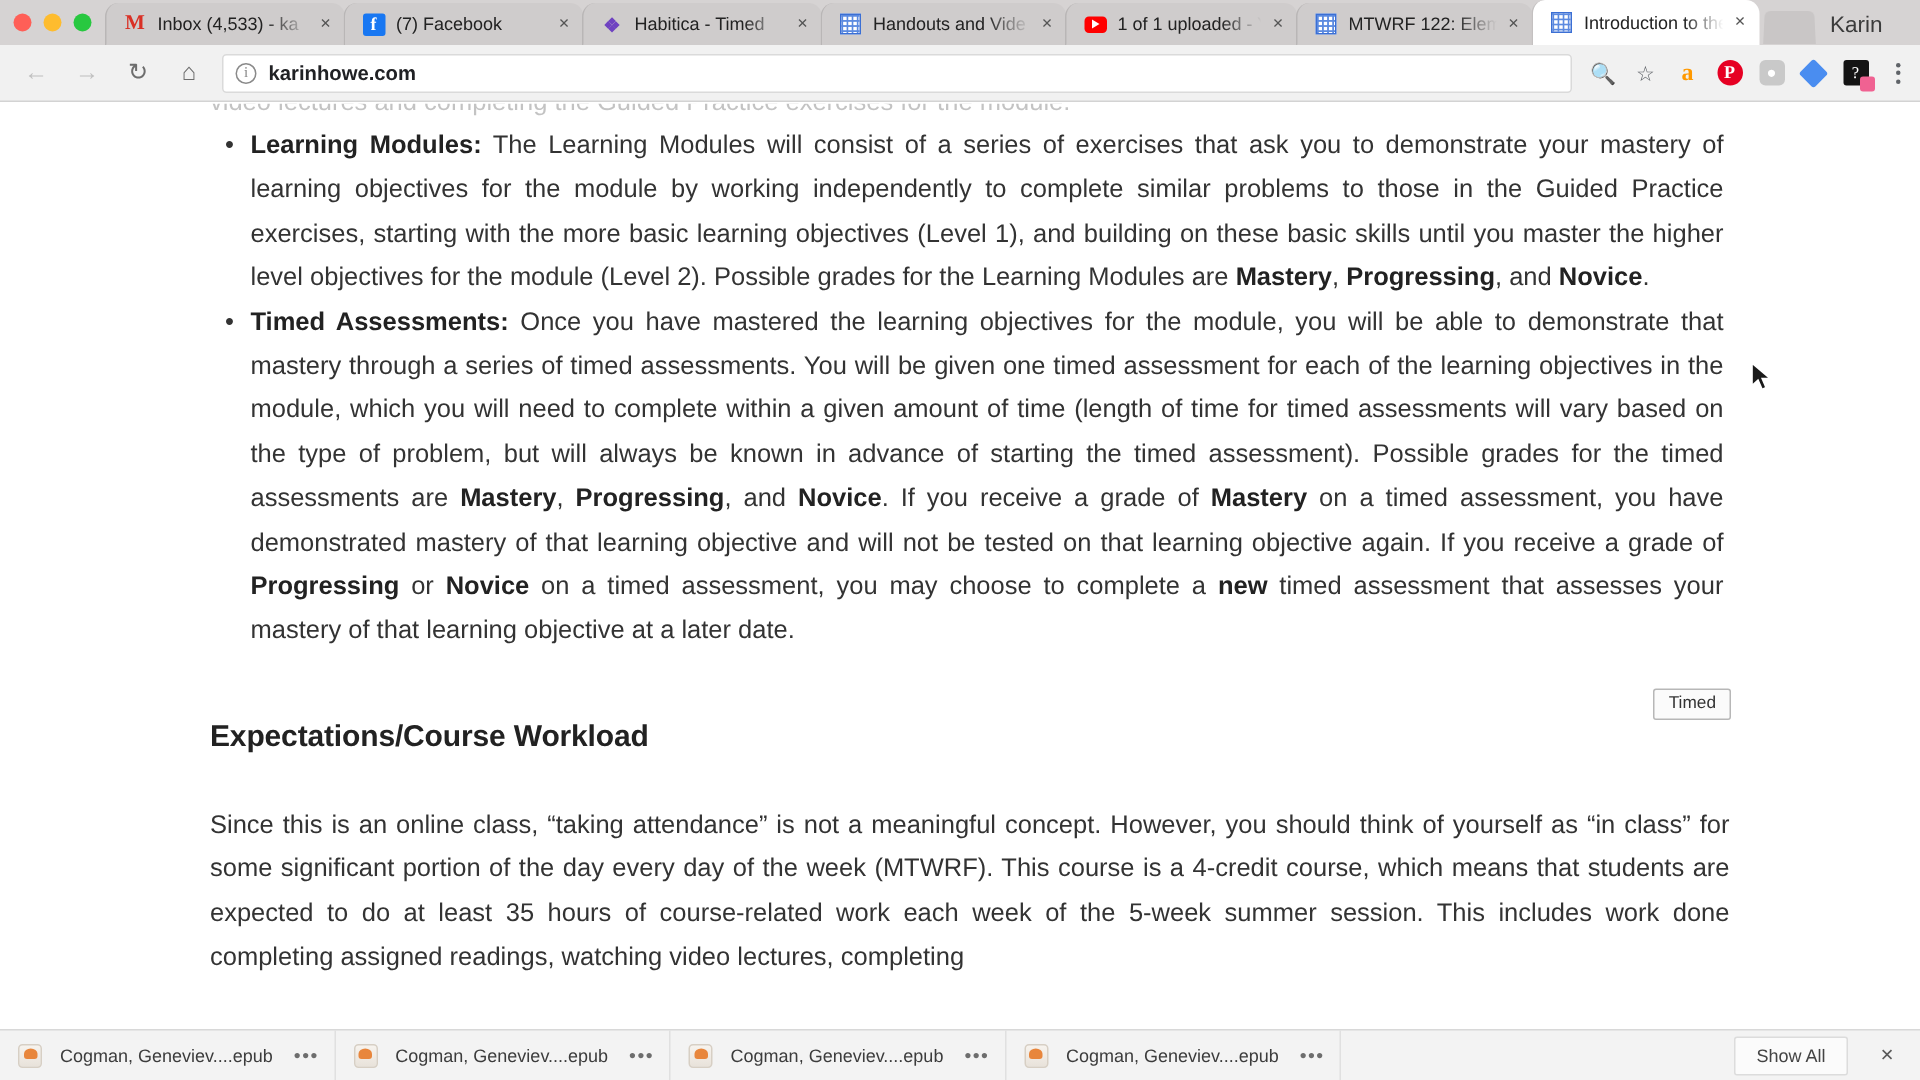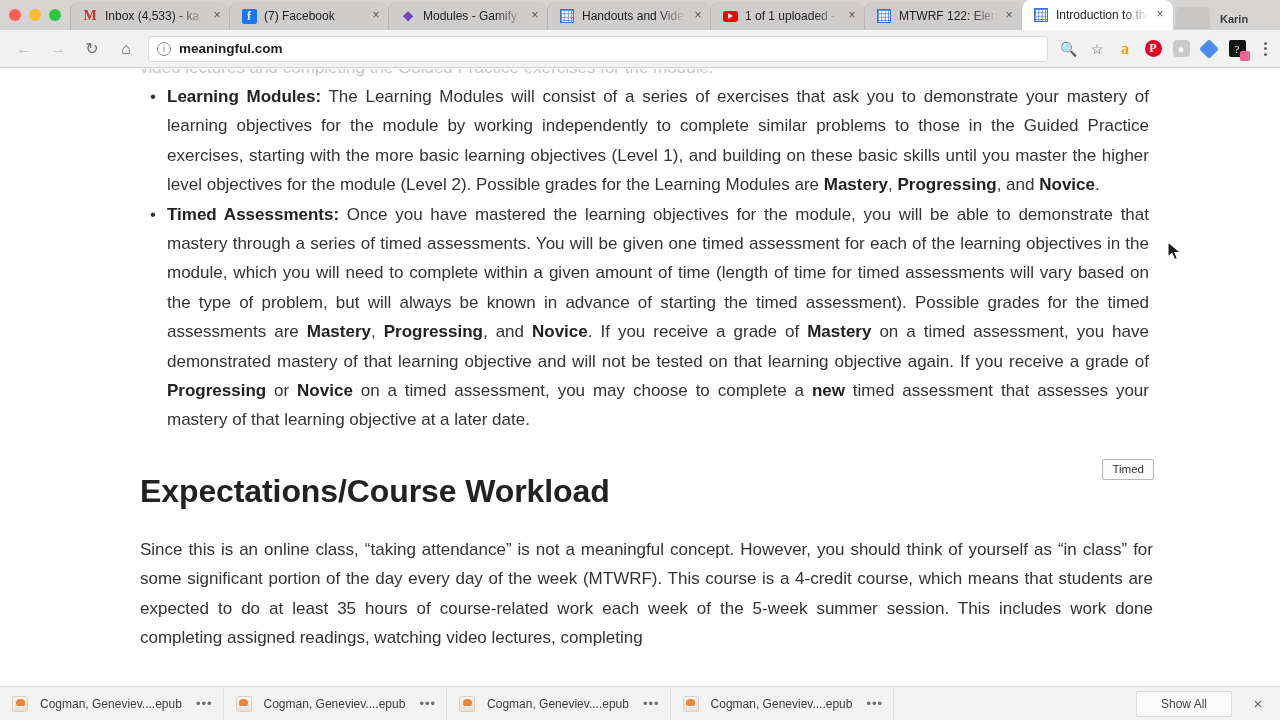--- a/index.html
+++ b/index.html
@@ -64,21 +64,21 @@
     color: #555; font-size: 12px; line-height: 13px; text-align: center;
   }
   .newtab {
     width: 34px; height: 22px; flex: none; margin-left: 4px; margin-bottom: 1px;
     background: #c9c6c6;
     border-top-left-radius: 4px; border-top-right-radius: 4px;
     transform: perspective(12px) rotateX(2deg);
   }
   .profile {
     flex: none; margin-left: 10px; margin-bottom: 5px;
-    font-size: 11px; color: #3b3b3b; white-space: nowrap; font-weight: bold;
+    font-size: 15px; color: #3b3b3b; white-space: nowrap;
   }
 
   
   .fav-gmail { color: #d93025; font-family: "Liberation Serif", serif; font-size: 14px; }
   .fav-fb { background: #1877f2; color: #fff; border-radius: 2px; width: 15px; height: 15px;
             font-family: "Liberation Serif", serif; font-size: 12px; }
   .fav-sheet { position: relative; }
   .fav-sheet i {
     display: block; width: 14px; height: 14px; border: 1.5px solid #3b6fd4; background: #fff;
     background-image:
@@ -169,21 +169,21 @@
     text-align: justify;
   }
   ul.bullets > li + li { margin-top: 0px; }
   ul.bullets > li::before {
     content: "\2022"; position: absolute; left: -17px; top: 0;
     color: #333; font-size: 17px; line-height: 29.4px;
   }
   b, strong { font-weight: bold; color: #222; }
 
   h2.section {
-    font-size: 32px; font-weight: bold; color: #222;
+    font-size: 20px; font-weight: bold; color: #222;
     margin: 0; padding: 0; line-height: 30px;
     letter-spacing: -0.1px;
     text-align: left;
   }
   .sec-row { position: relative; margin-top: 41px; }
   .editbtn {
     position: absolute; right: -1px; top: -17px;
     border: 1px solid #b7b7b7; background: #fbfbfb;
     font-size: 11.5px; color: #333; padding: 3px 9px 4px;
     border-radius: 2px; line-height: 12px;
@@ -212,21 +212,21 @@
     content: ""; position: absolute; left: 2.5px; top: 2.5px;
     width: 9px; height: 7px; border-radius: 50% 50% 2px 2px;
     background: #e8863c;
   }
   .dl .dlname { white-space: nowrap; }
   .dl .dlmenu { margin-left: 14px; color: #6d6d6d; font-size: 13px; letter-spacing: 1px; line-height: 6px; }
   .shelf-spacer { flex: 1 1 auto; }
   .showall {
     flex: none; font-size: 12px; color: #444;
     background: #fbfbfb; border: 1px solid #dcdcdc; border-radius: 2px;
-    padding: 5px 24px; margin-right: 10px;
+    padding: 5px 14px; margin-right: 10px;
   }
   .shelfclose { flex: none; width: 32px; text-align: center; color: #5a5a5a; font-size: 15px; margin-right: 6px; }
 
   
   .cursor { position: absolute; left: 1167px; top: 172px; width: 16px; height: 22px; }
 </style>
 </head>
 <body>
 
 <div id="app">
@@ -249,21 +249,21 @@
           <span class="fav">
             <span class="fav-fb" style="display:flex;align-items:center;justify-content:center;">f</span>
           </span>
           <span class="tlabel">(7) Facebook</span>
           <span class="tclose">×</span>
         </div>
         <div class="tab" style="width: 160px;">
           <span class="fav">
             <span class="fav-hab">❖</span>
           </span>
-          <span class="tlabel">Modules - Gamify</span>
+          <span class="tlabel">Habitica - Timed</span>
           <span class="tclose">×</span>
         </div>
         <div class="tab" style="width: 164px;">
           <span class="fav">
             <span class="fav-sheet">
               <i></i>
             </span>
           </span>
           <span class="tlabel">Handouts and Vide</span>
           <span class="tclose">×</span>
@@ -299,21 +299,21 @@
   </div>
 
   <div class="toolbar">
     <div class="navbtn dim first">←</div>
     <div class="navbtn dim">→</div>
     <div class="navbtn">↻</div>
     <div class="navbtn">⌂</div>
 
     <div class="omnibox">
       <span class="infoicon">i</span>
-      <span class="url-host">meaningful.com</span>
+      <span class="url-host">karinhowe.com</span>
     </div>
 
     <div class="ticon">🔍</div>
     <div class="ticon">☆</div>
     <div class="ticon">
         <span class="ti-amazon">a</span>
       </div>
     <div class="ticon">
         <span class="ti-pin">P</span>
       </div>

